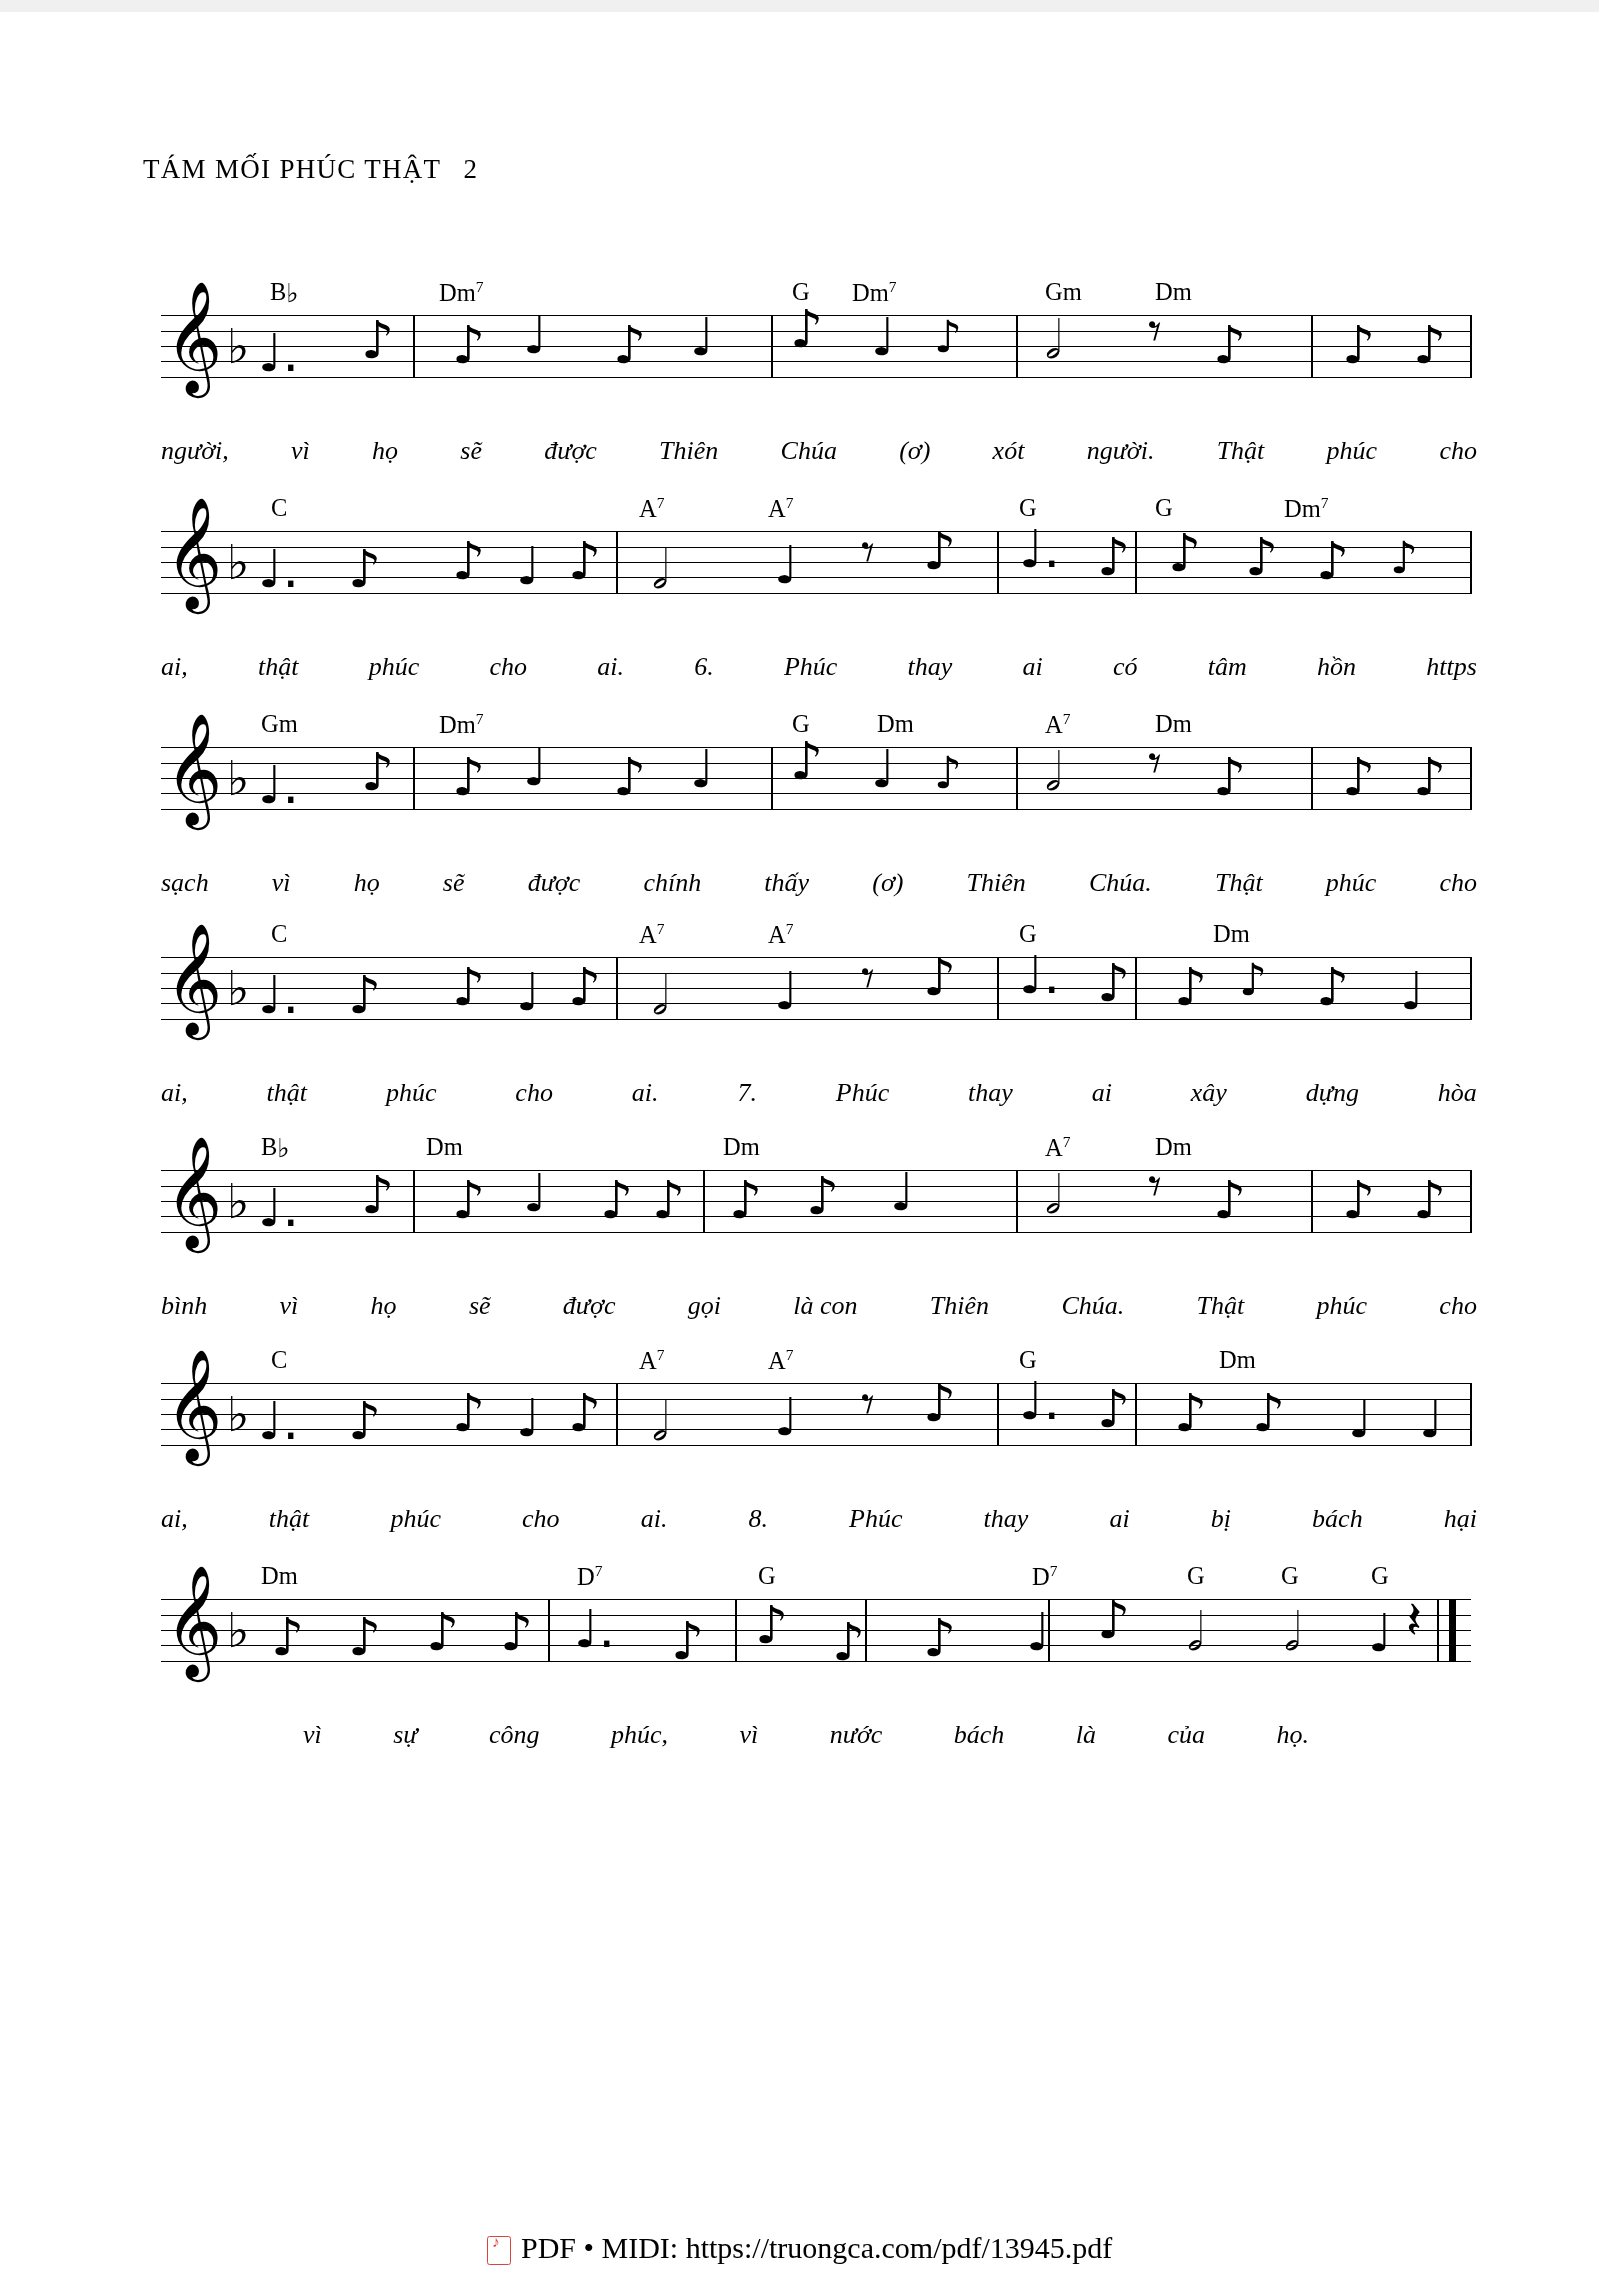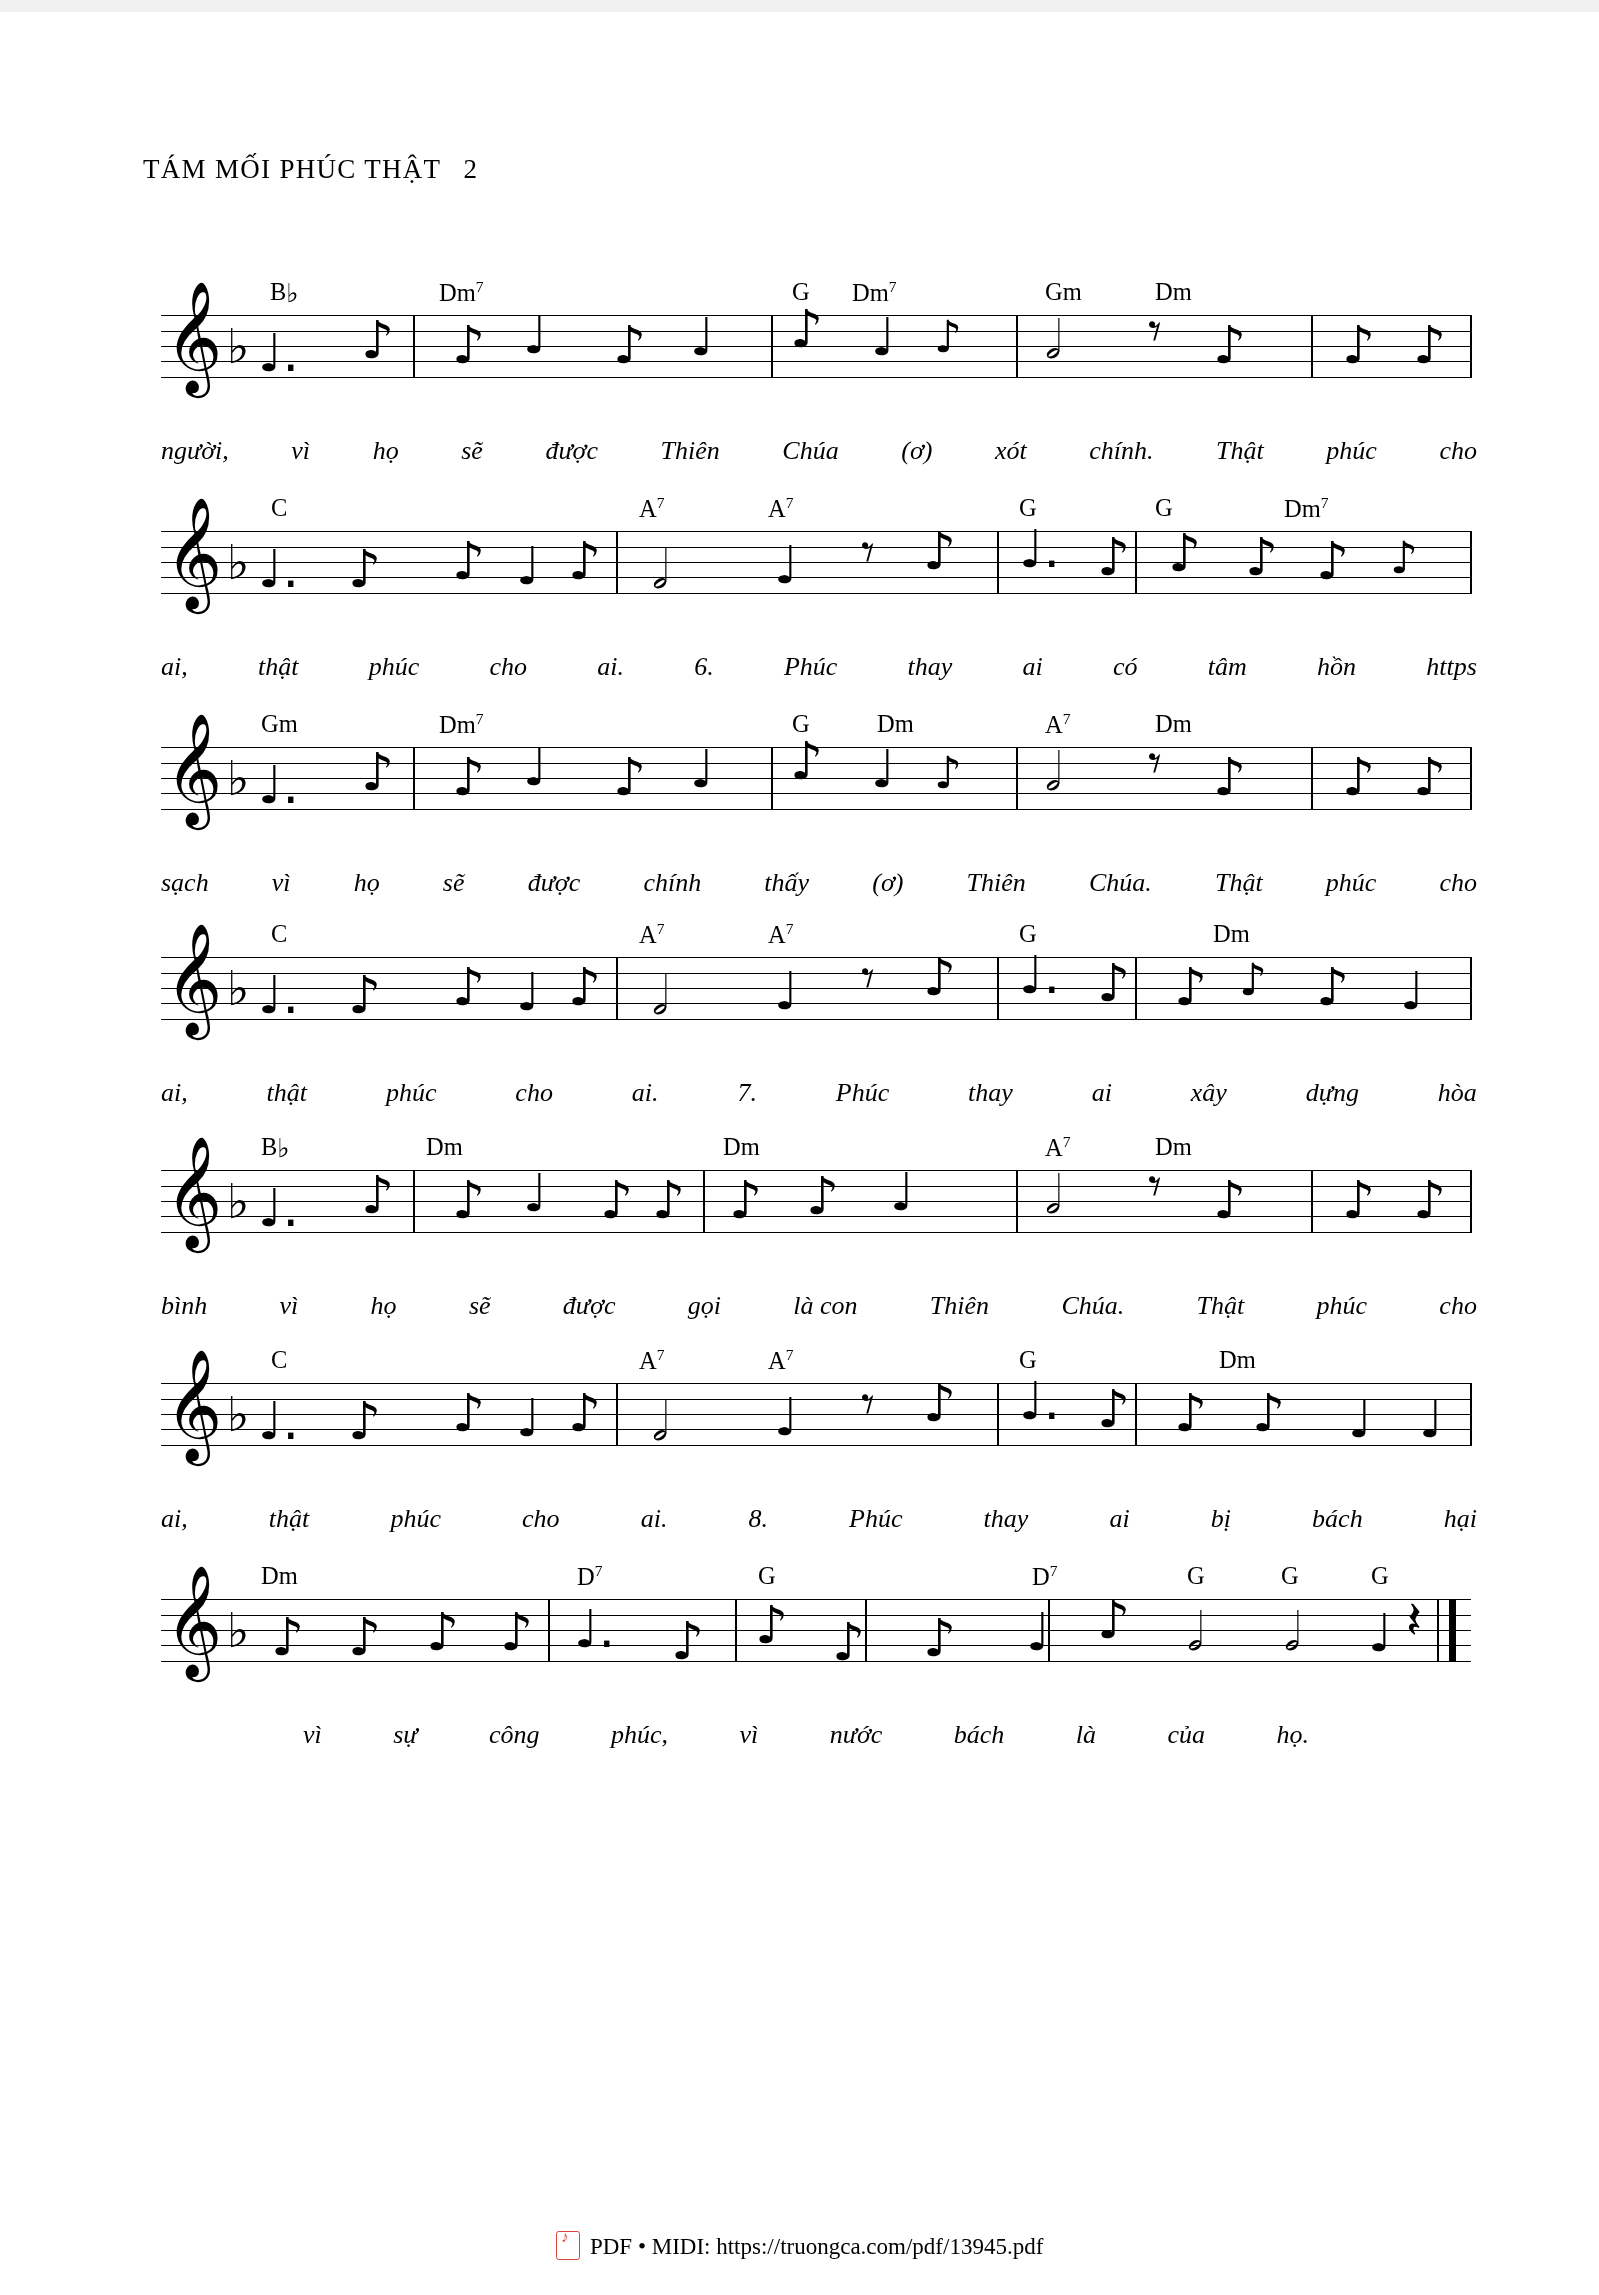--- a/index.html
+++ b/index.html
@@ -146,21 +146,21 @@
   }
   .lyrics span { display: inline-block; }
 
   .footer {
     position: absolute;
     left: 0;
     width: 1599px;
     top: 2219px;
     text-align: center;
     font-family: "Liberation Serif", serif;
-    font-size: 23px;
+    font-size: 30px;
     color: #000;
   }
   .pdf-badge {
     display: inline-block;
     width: 22px;
     height: 27px;
     border: 1.3px solid #d9453c;
     border-radius: 2.6px;
     color: #d9453c;
     font-size: 8.4px;
@@ -232,21 +232,21 @@
     <div class="lyrics">
       <span>người,</span>
       <span>vì</span>
       <span>họ</span>
       <span>sẽ</span>
       <span>được</span>
       <span>Thiên</span>
       <span>Chúa</span>
       <span>(ơ)</span>
       <span>xót</span>
-      <span>chính.</span>
+      <span>người.</span>
       <span>Thật</span>
       <span>phúc</span>
       <span>cho</span>
     </div>
   </div>
 
   <div class="system" style="top:519px">
     <div class="staff-wrap">
       <div class="staff-lines">
           <i></i>

